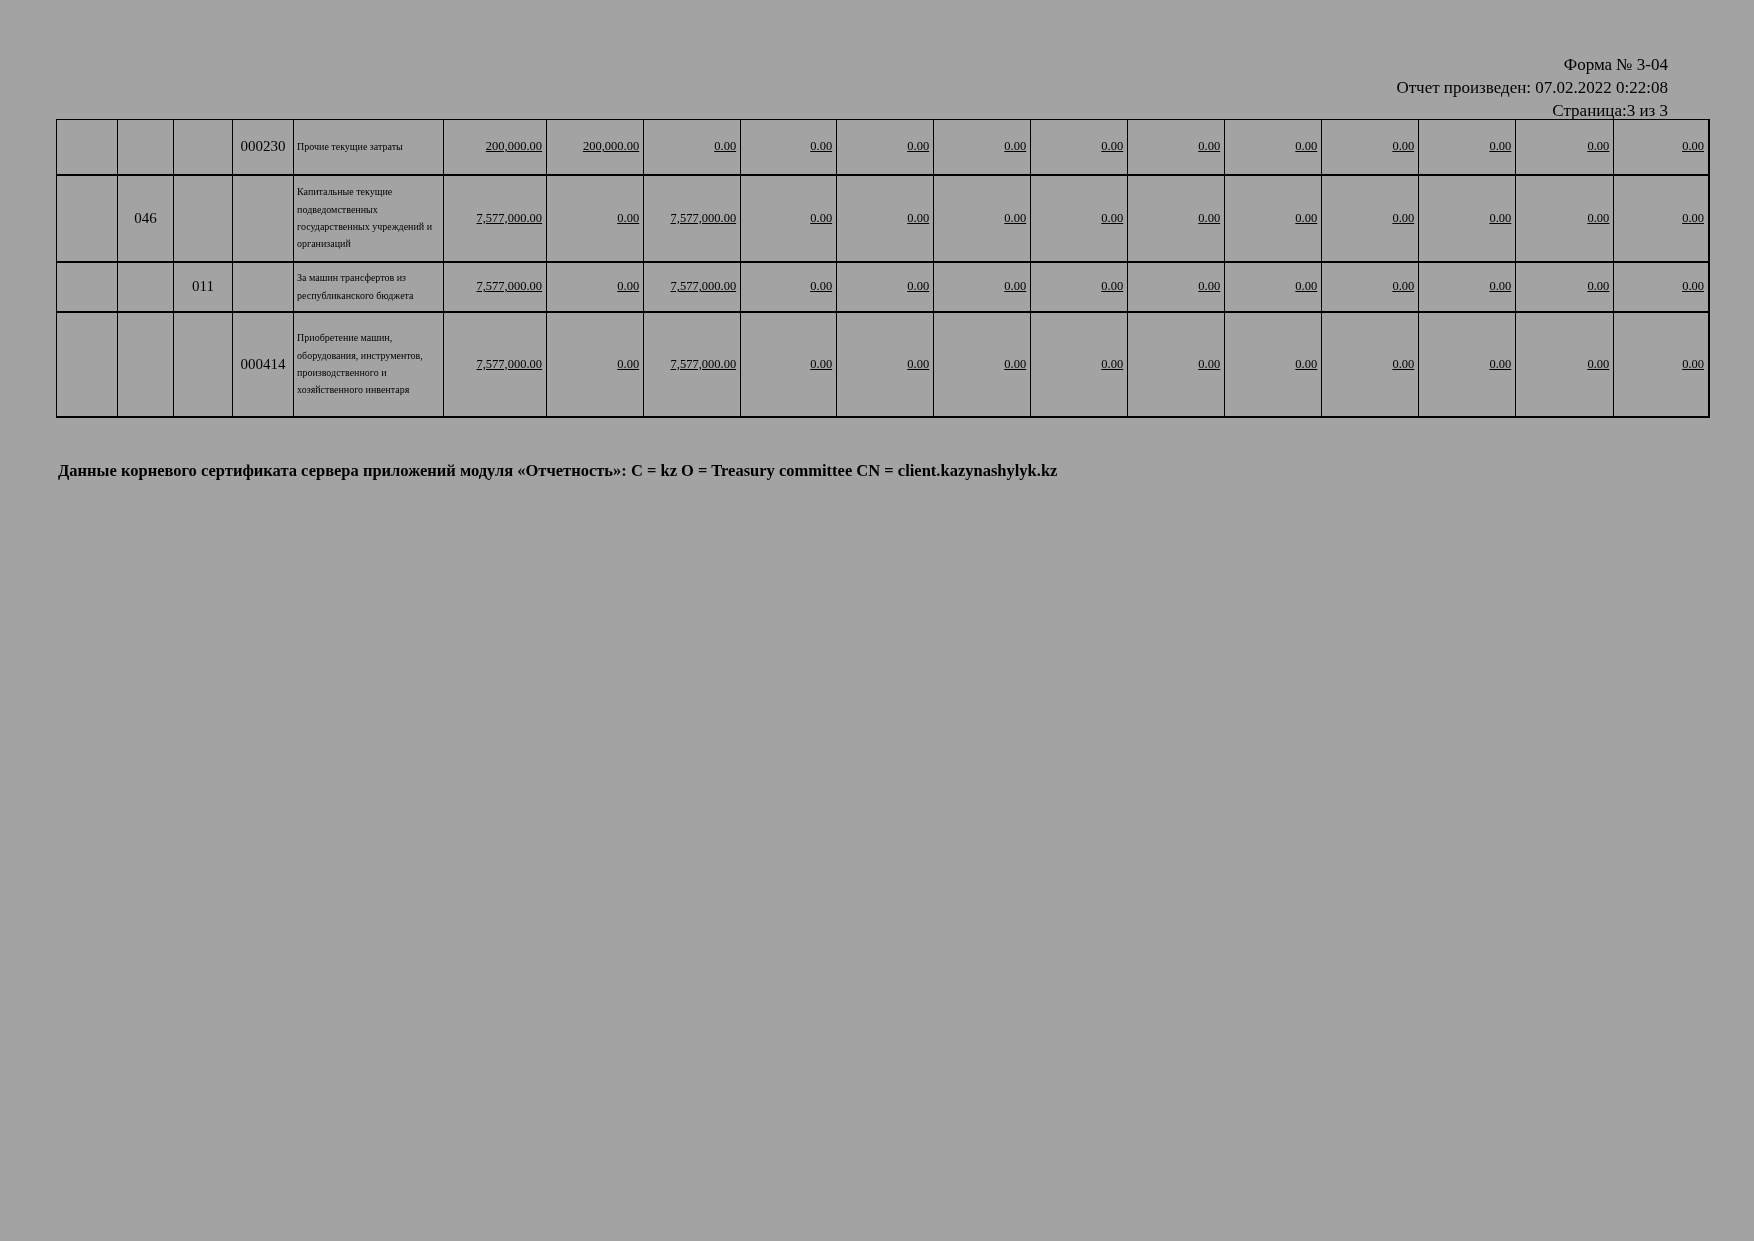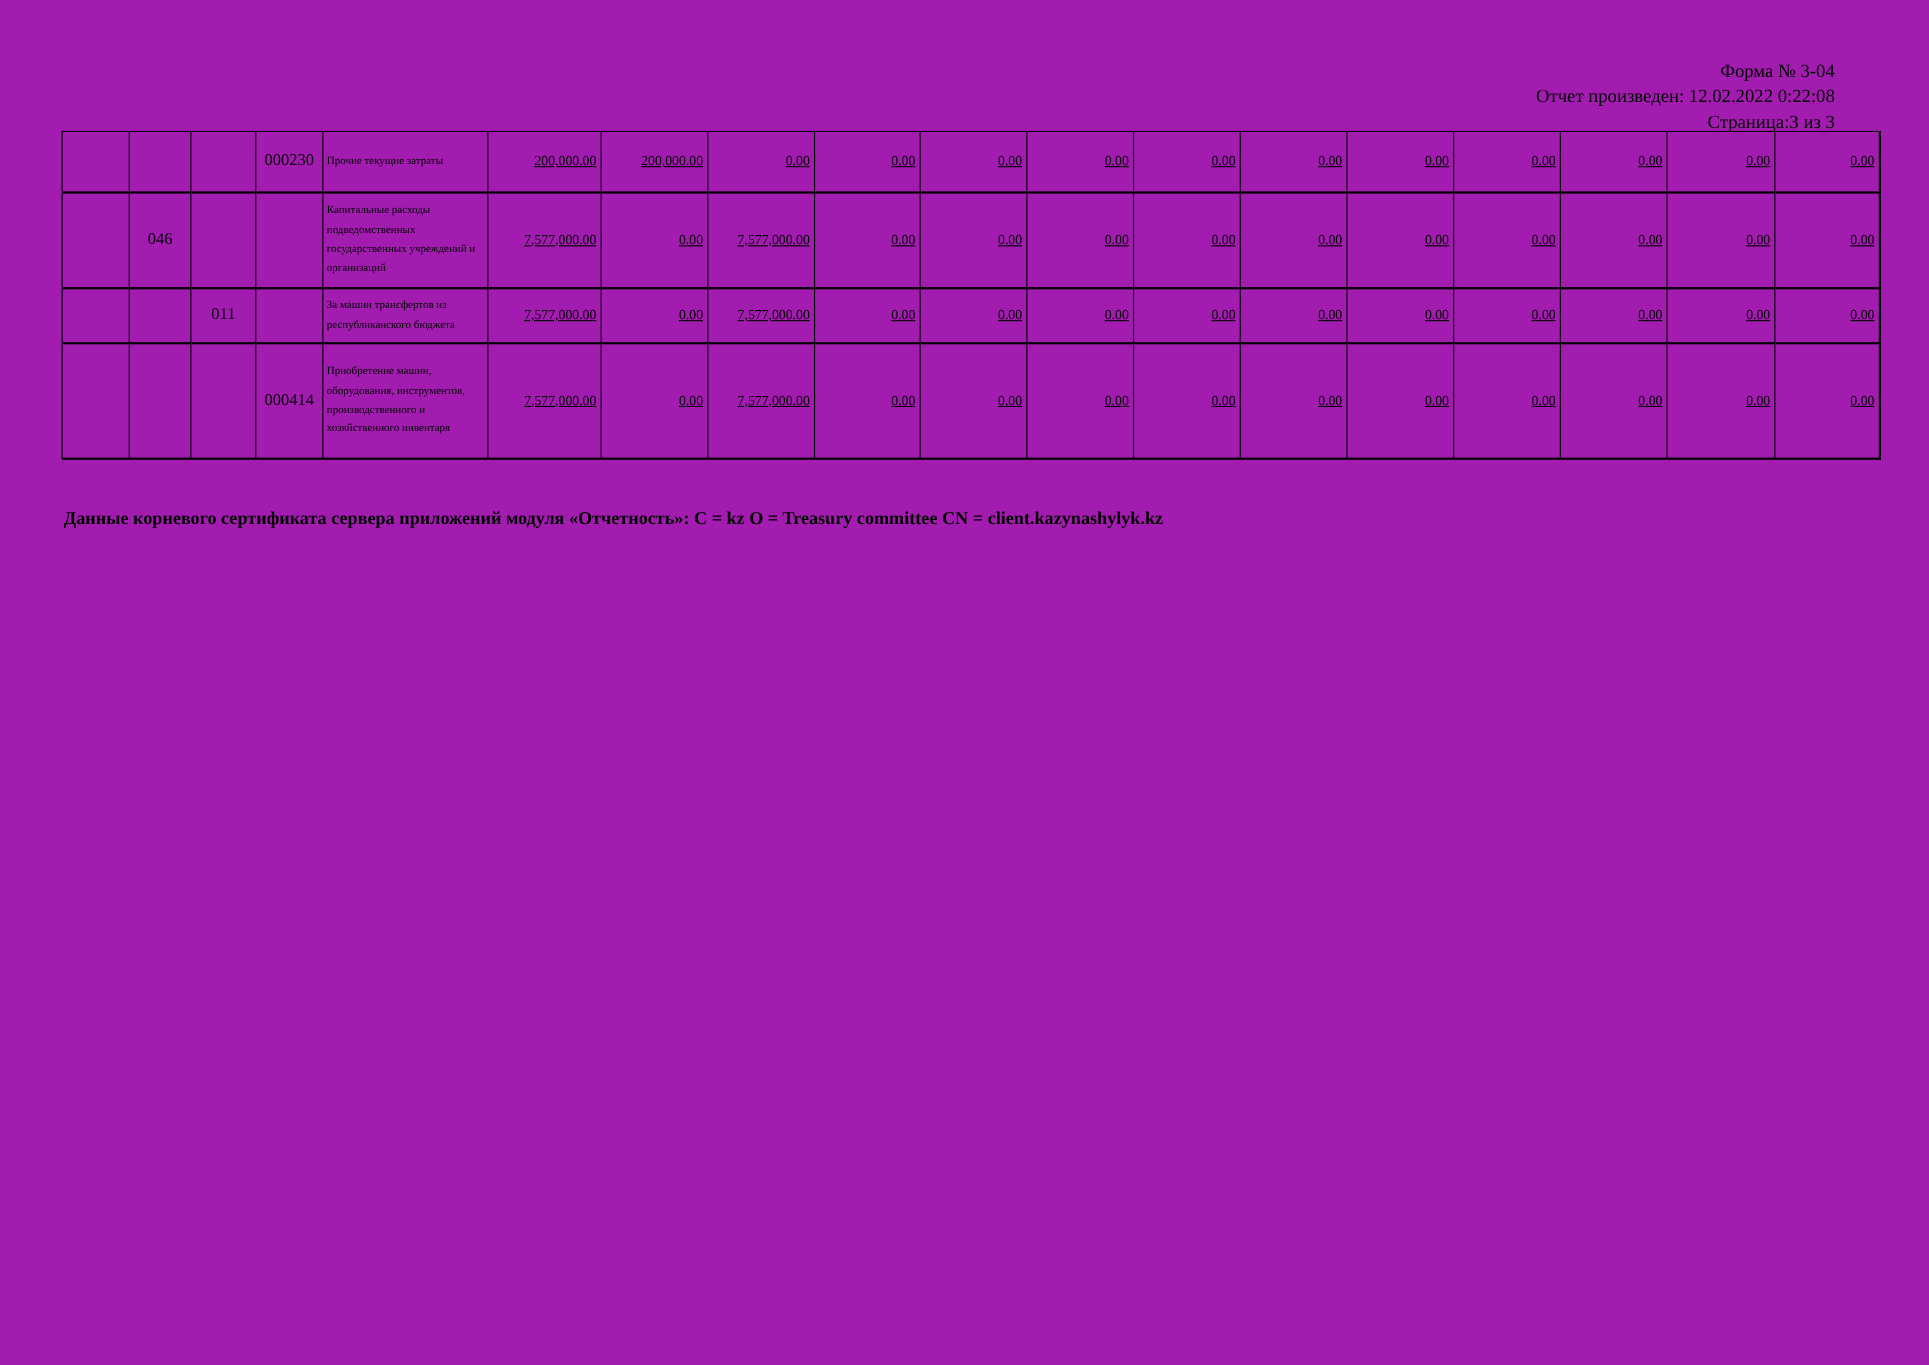--- a/index.html
+++ b/index.html
@@ -1,19 +1,19 @@
 <!DOCTYPE html>
 <html><head>
 <meta charset="utf-8">
 <style>
   html,body{margin:0;padding:0;background:#e8e8e8;}
   .page{
     position:relative;
     width:1754px;height:1241px;
-    background:#a21caf;
+    background:#a3a3a3;
     font-family:"Liberation Serif","DejaVu Serif",serif;
     color:#000;
     overflow:hidden;
   }
   .header-block{
     position:absolute;
     top:53px;
     right:86px;
     text-align:right;
     font-size:17px;
@@ -68,21 +68,21 @@
     white-space:nowrap;
   }
 </style>
 </head>
 <body>
 
 <div class="page">
 
   <div class="header-block">
     <div>Форма № 3-04</div>
-    <div>Отчет произведен: 12.02.2022 0:22:08</div>
+    <div>Отчет произведен: 07.02.2022 0:22:08</div>
     <div>Страница:3 из 3</div>
   </div>
 
   <table class="report">
     <colgroup>
       <col style="width:61px">
         <col style="width:56px">
         <col style="width:59px">
         <col style="width:61px">
       <col style="width:150px">
@@ -119,21 +119,21 @@
         <td class="vc">0.00</td>
         <td class="vc">0.00</td>
         <td class="vc">0.00</td>
         <td class="vc">0.00</td>
       </tr>
       <tr class="r1">
         <td class="cc"></td>
         <td class="cc">046</td>
         <td class="cc"></td>
         <td class="cc"></td>
-        <td class="dc">Капитальные расходы подведомственных государственных учреждений и организаций</td>
+        <td class="dc">Капитальные текущие подведомственных государственных учреждений и организаций</td>
         <td class="vc">7,577,000.00</td>
         <td class="vc">0.00</td>
         <td class="vc">7,577,000.00</td>
         <td class="vc">0.00</td>
         <td class="vc">0.00</td>
         <td class="vc">0.00</td>
         <td class="vc">0.00</td>
         <td class="vc">0.00</td>
         <td class="vc">0.00</td>
         <td class="vc">0.00</td>

